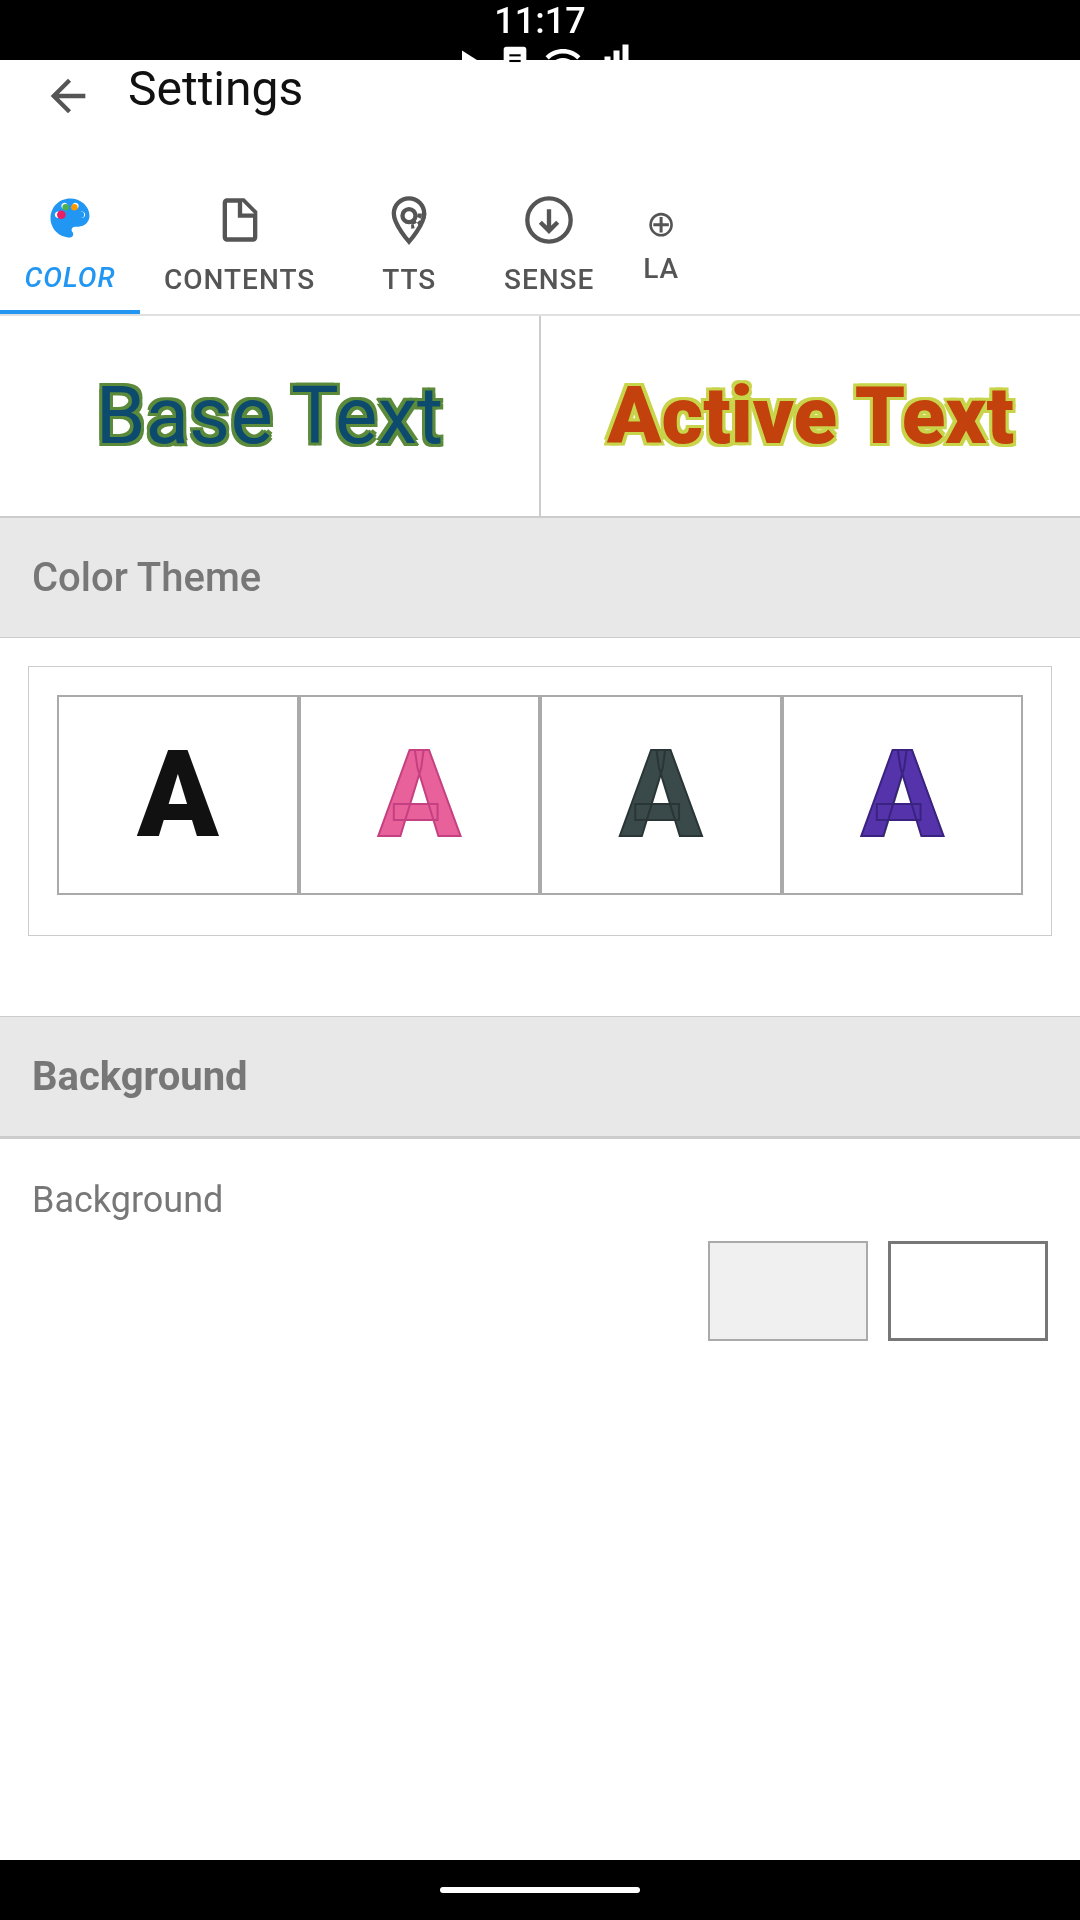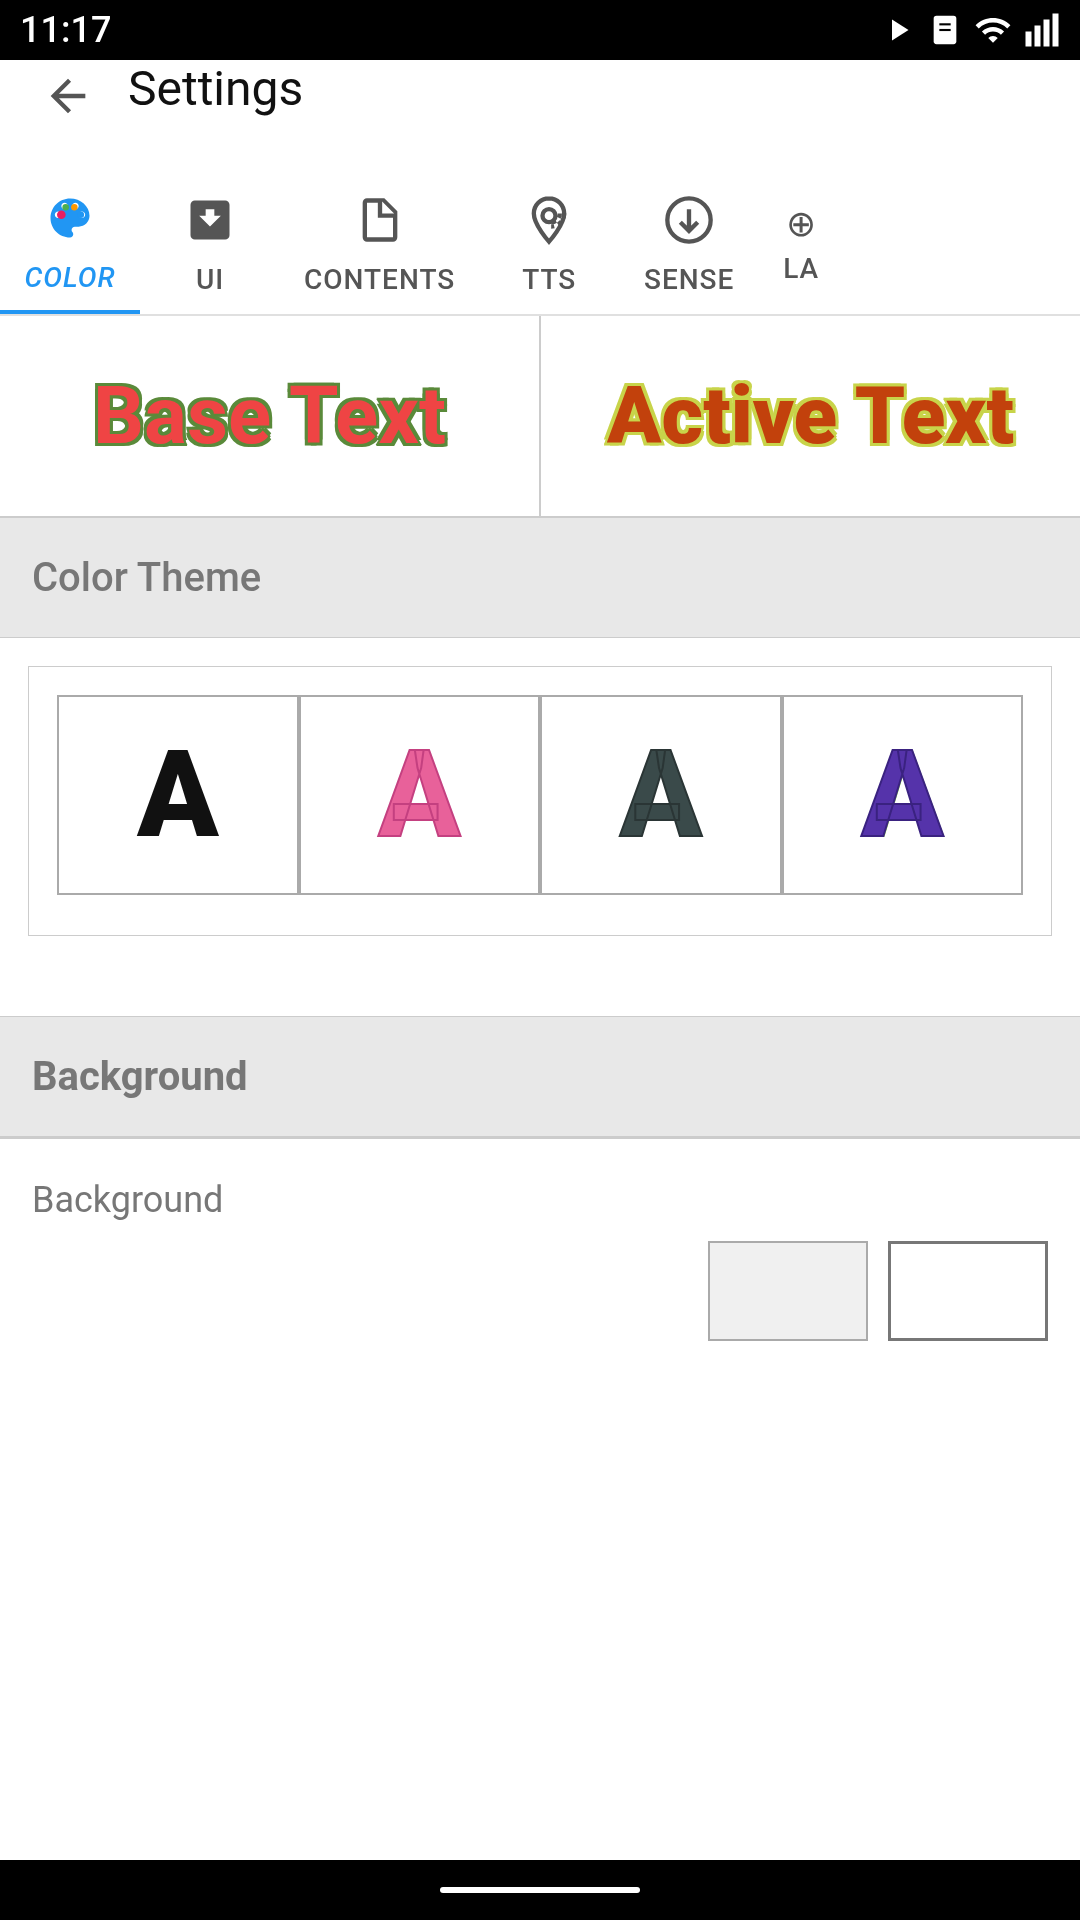--- a/index.html
+++ b/index.html
@@ -14,21 +14,22 @@
     }
 
     
     .status-bar {
       width: 100%;
       height: 60px;
       background: #000000;
       display: flex;
       align-items: center;
       justify-content: space-between;
-      padding: 0 20px;
+      padding: 0 32px;
+      flex-direction: column;
     }
     .status-bar-time {
       color: #ffffff;
       font-size: 36px;
       font-weight: 500;
     }
     .status-bar-icons {
       display: flex;
       align-items: center;
       gap: 12px;
@@ -121,22 +122,22 @@
       background: #ffffff;
       display: flex;
       align-items: center;
       justify-content: center;
       padding: 32px 20px;
       min-height: 200px;
     }
 
     .base-text-display {
       font-size: 80px;
-      font-weight: 700;
-      color: #ef4444;
+      font-weight: 400;
+      color: #0c4a6e;
       text-shadow:
         -3px -3px 0 #5a8a3a,
         3px -3px 0 #5a8a3a,
         -3px 3px 0 #5a8a3a,
         3px 3px 0 #5a8a3a,
         0px 0px 0 #5a8a3a;
       -webkit-text-stroke: 4px #5a8a3a;
       paint-order: stroke fill;
     }
 
@@ -333,28 +334,20 @@
         <path d="M12 3c-4.97 0-9 4.03-9 9s4.03 9 9 9c.83 0 1.5-.67 1.5-1.5 0-.39-.15-.74-.39-1.01-.23-.26-.38-.61-.38-.99 0-.83.67-1.5 1.5-1.5H16c2.76 0 5-2.24 5-5 0-4.42-4.03-8-9-8zm-5.5 9c-.83 0-1.5-.67-1.5-1.5S5.67 9 6.5 9 8 9.67 8 10.5 7.33 12 6.5 12zm3-4C8.67 8 8 7.33 8 6.5S8.67 5 9.5 5s1.5.67 1.5 1.5S10.33 8 9.5 8zm5 0c-.83 0-1.5-.67-1.5-1.5S13.67 5 14.5 5s1.5.67 1.5 1.5S15.33 8 14.5 8zm3 4c-.83 0-1.5-.67-1.5-1.5S16.67 9 17.5 9s1.5.67 1.5 1.5-.67 1.5-1.5 1.5z" fill="#2196F3"></path>
         <circle cx="8" cy="10.5" r="2" fill="#e91e63"></circle>
         <circle cx="10" cy="7" r="1.5" fill="#4caf50"></circle>
         <circle cx="14" cy="7" r="1.5" fill="#ff9800"></circle>
         <circle cx="17" cy="10.5" r="1.5" fill="#2196F3"></circle>
       </svg>
     </span>
     <span class="tab-label">COLOR</span>
   </div>
 
-  <div class="tab-item">
-    <span class="tab-icon">
-      <svg width="52" height="52" viewBox="0 0 24 24" fill="#555">
-        <path d="M5 3h14a2 2 0 0 1 2 2v14a2 2 0 0 1-2 2H5a2 2 0 0 1-2-2V5a2 2 0 0 1 2-2zm7 12l5-5h-3V7h-4v3H7l5 5z"></path>
-      </svg>
-    </span>
-    <span class="tab-label">UI</span>
-  </div>
 
   <div class="tab-item">
     <span class="tab-icon">
       <svg width="52" height="52" viewBox="0 0 24 24" fill="#555">
         <path d="M14 2H6a2 2 0 0 0-2 2v16a2 2 0 0 0 2 2h12a2 2 0 0 0 2-2V8l-6-6zm-1 1.5L18.5 9H13V3.5zM6 20V4h5v7h7v9H6z"></path>
       </svg>
     </span>
     <span class="tab-label">CONTENTS</span>
   </div>
 

